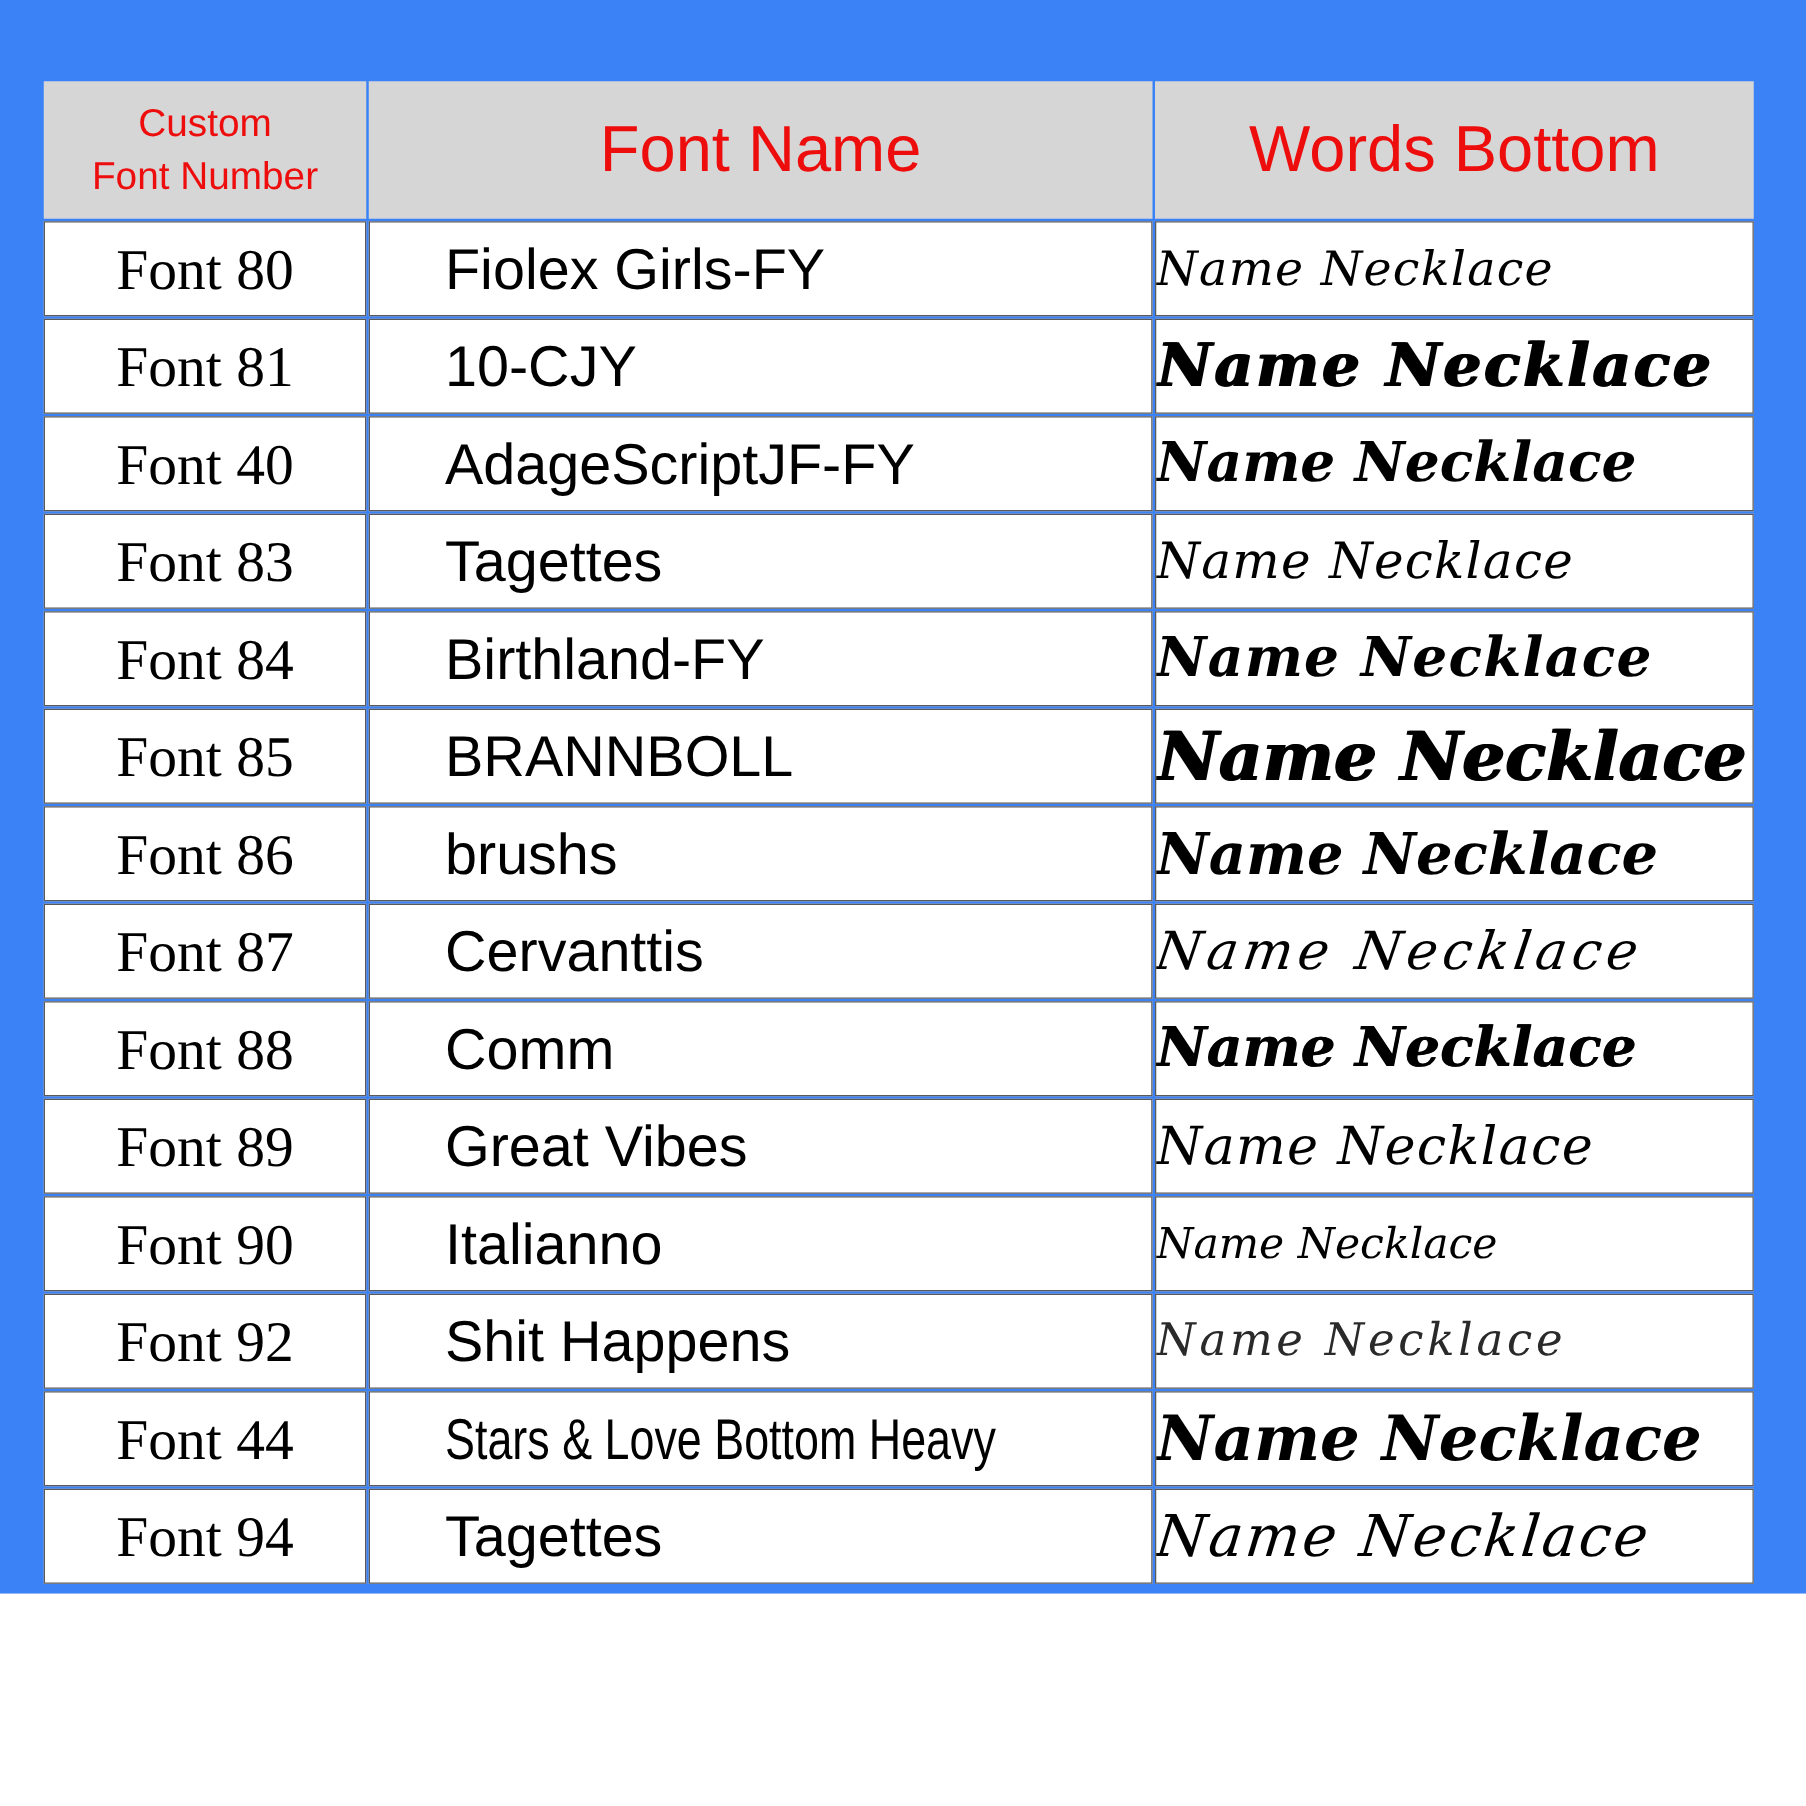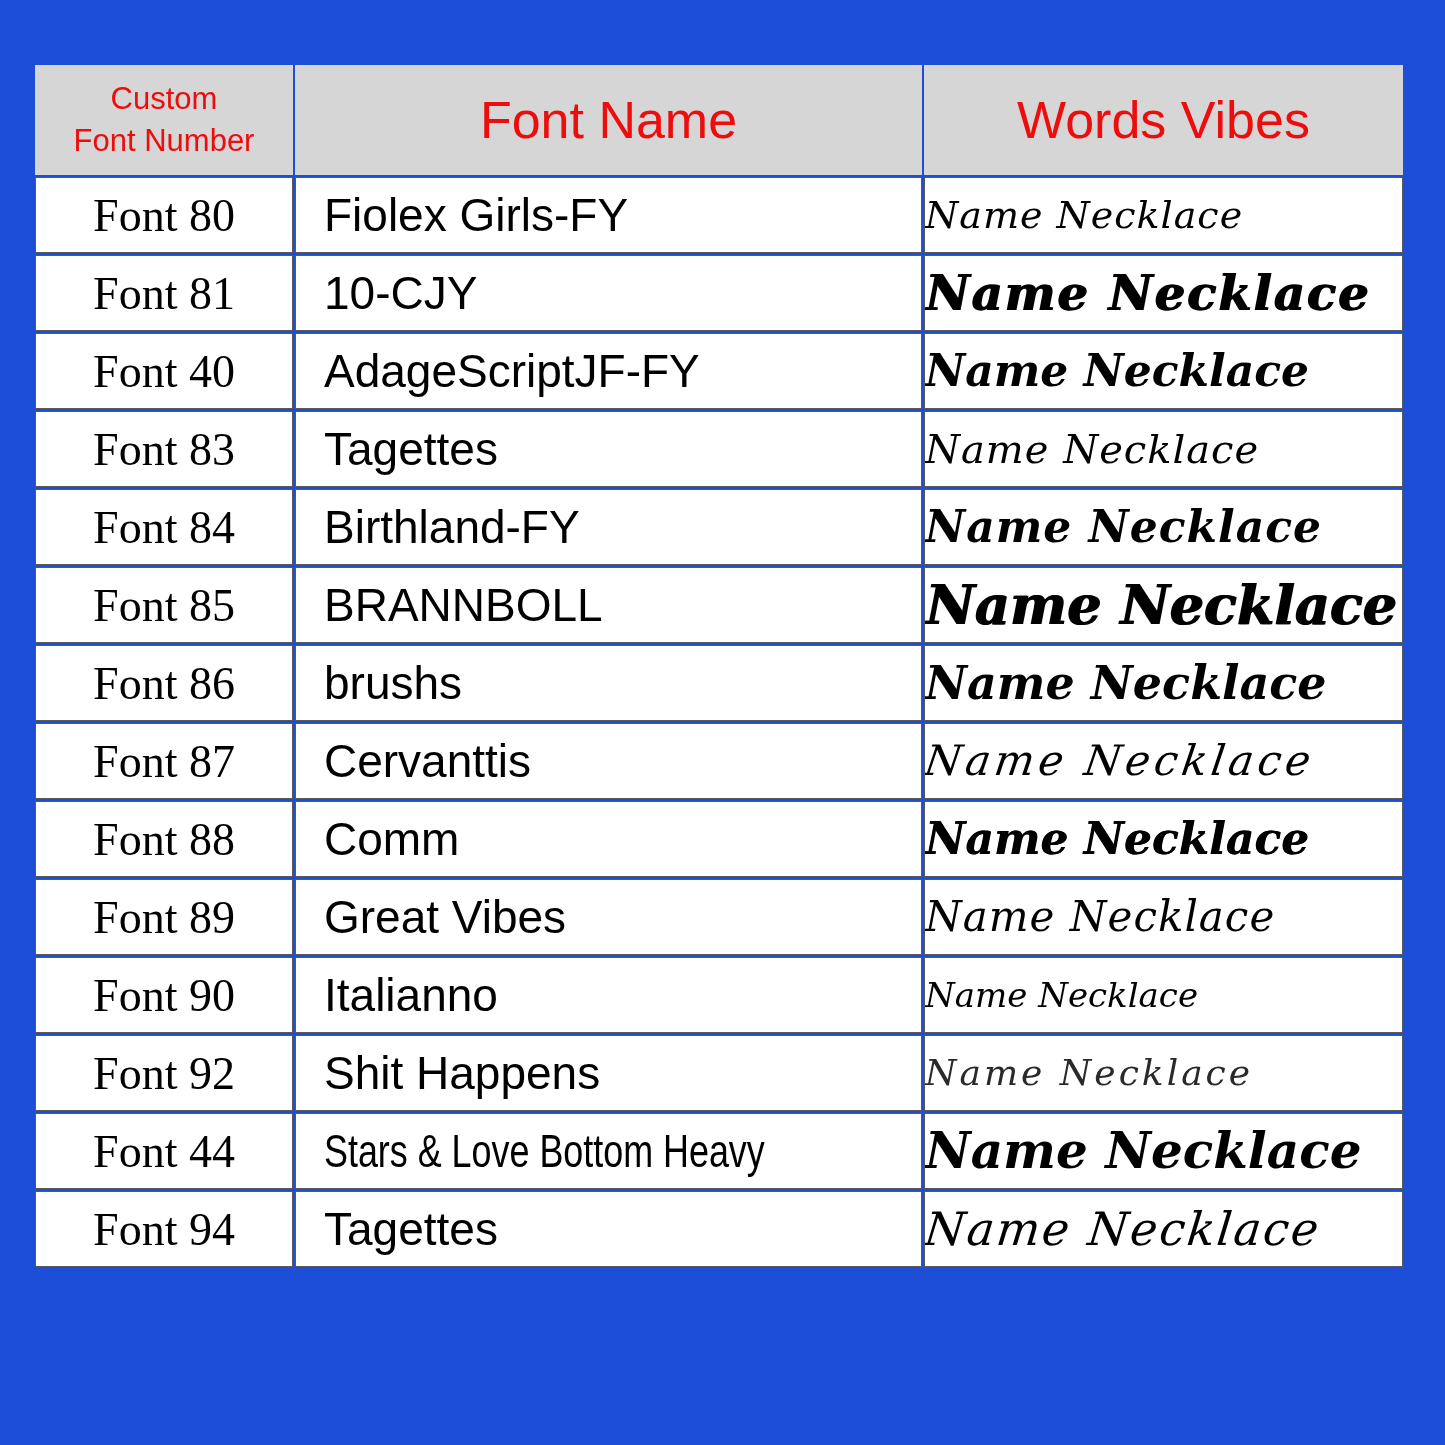--- a/index.html
+++ b/index.html
@@ -3,22 +3,22 @@
 <meta charset="utf-8">
 <style>
   html, body {
     margin: 0;
     padding: 0;
     background: #ffffff;
   }
   .page {
     position: relative;
     width: 1445px;
-    height: 1445px;
-    background: #1d4ed8;
+    height: 1275px;
+    background: #3b82f6;
     overflow: hidden;
     font-family: "Liberation Sans", sans-serif;
   }
   table.font-table {
     position: absolute;
     left: 33px;
     top: 63px;
     width: 1372px;
     table-layout: fixed;
     border-collapse: separate;
@@ -42,21 +42,21 @@
   td {
     background: #ffffff;
     border: 1px solid #595959;
     height: 74px;
     vertical-align: middle;
     padding: 0;
     color: #000000;
     overflow: hidden;
   }
   td.num   { text-align: center; font-size: 46px; font-family: Liberation Serif, serif; }
-  td.fname { text-align: left; padding-left: 28px; font-size: 46px; }
+  td.fname { text-align: left; padding-left: 60px; font-size: 46px; }
   td.effect{ text-align: left; }
   .narrow {
     display: inline-block;
     transform: scaleX(0.78);
     transform-origin: left center;
     white-space: nowrap;
   }
   
   td.effect > span {
     font-family: "DejaVu Serif", serif;
@@ -91,21 +91,21 @@
       <col style="width:627px">
       <col style="width:479px">
     </colgroup>
     <thead>
       <tr>
         <th class="hdr hdr-small">
           <span>Custom</span>
           <span>Font Number</span>
         </th>
         <th class="hdr hdr-big">Font Name</th>
-        <th class="hdr hdr-big">Words Vibes</th>
+        <th class="hdr hdr-big">Words Bottom</th>
       </tr>
     </thead>
     <tbody>
       <tr>
         <td class="num"><span>Font 80</span></td>
         <td class="fname"><span>Fiolex Girls-FY</span></td>
         <td class="effect"><span class="fx-80">Name Necklace</span></td>
       </tr>
       <tr>
         <td class="num"><span>Font 81</span></td>

